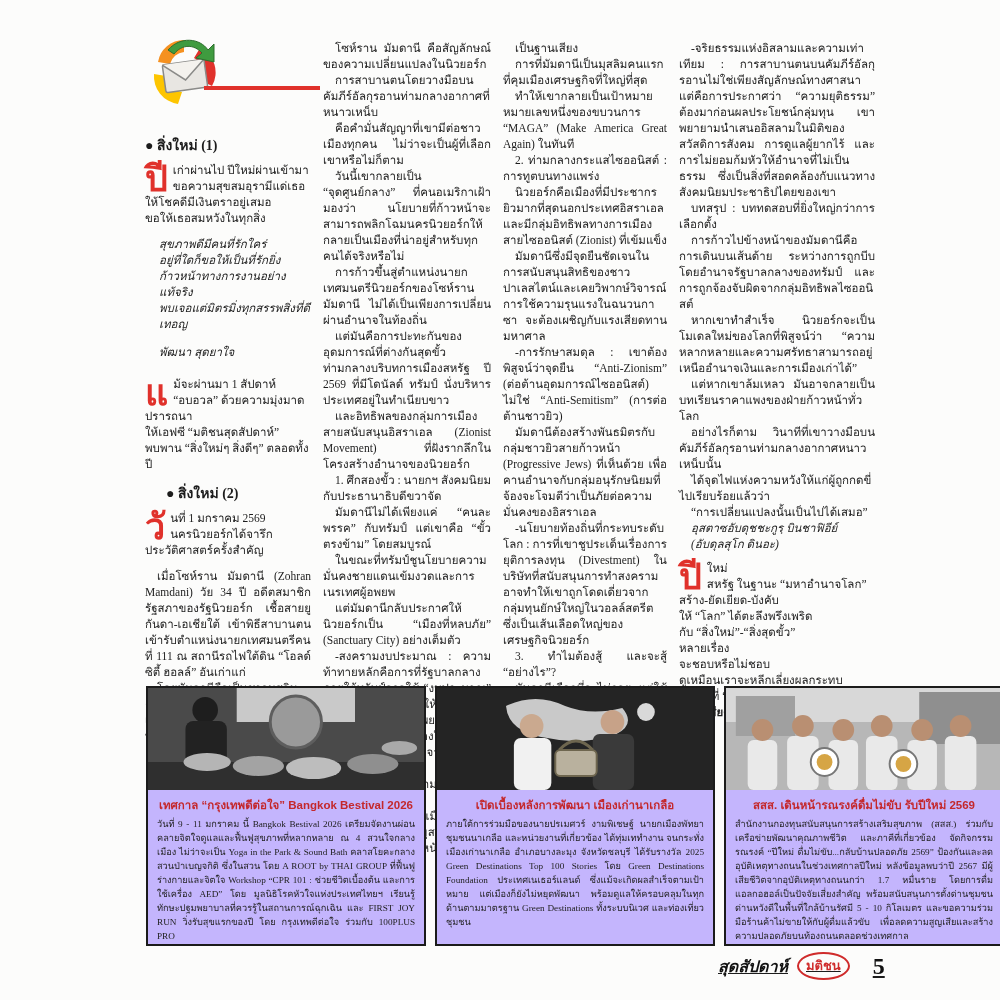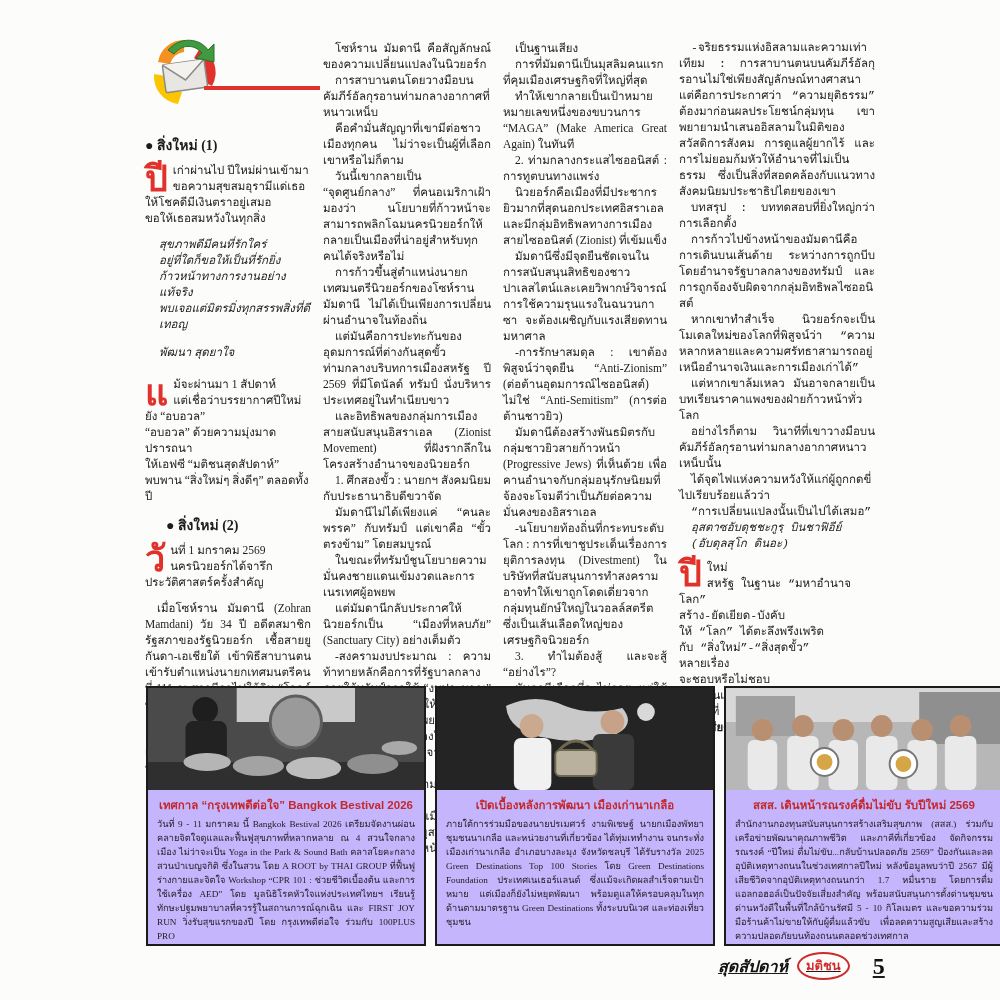--- a/index.html
+++ b/index.html
@@ -13,21 +13,21 @@
        letter-spacing:1px;color:#111;}
   .masthead .redline{position:absolute;left:56px;top:52px;width:116px;height:4px;background:#e0312b;}
 
   
   .article{position:absolute;left:145px;top:40px;width:730px;display:flex;gap:12px;
        font-size:11.5px;line-height:16px;text-align:justify;}
   .col{min-width:0;}
   .col1{width:166px;padding-top:98px;}
   .col2{width:168px;}
   .col3{width:164px;}
-  .col4{width:196px;font-family:Liberation Mono, monospace;}
+  .col4{width:196px;}
   .sec-head{font-weight:bold;font-size:14px;margin:0 0 8px 0;text-align:left;}
   .sec-head.second{margin-top:14px;margin-left:21px;}
   p.para{margin:0;text-indent:12px;}
   .dc-block{margin:0 0 10px 0;}
   .dropcap{float:left;color:#e0312b;font-weight:bold;font-size:36px;line-height:30px;
        margin:2px 5px 0 0;}
   .poem div{text-align:left;}
   .poem.italic div{font-style:italic;}
   .indent{margin-left:14px;}
   .author{font-style:italic;margin:12px 0 16px 14px;text-align:left;}
@@ -90,21 +90,20 @@
         <div>สุขภาพดีมีคนที่รักใคร่</div>
         <div>อยู่ที่ใดก็ขอให้เป็นที่รักยิ่ง</div>
         <div>ก้าวหน้าทางการงานอย่างแท้จริง</div>
         <div>พบเจอแต่มิตรมิ่งทุกสรรพสิ่งที่ดีเทอญ</div>
       </div>
     <div class="author">พัฒนา สุดยาใจ</div>
     <div class="dc-block">
       <span class="dropcap">แ</span>
       <div class="poem">
           <div>ม้จะผ่านมา 1 สัปดาห์</div>
-          <div>แต่เชื่อว่าบรรยากาศปีใหม่ยัง “อบอวล”</div>
           <div>“อบอวล” ด้วยความมุ่งมาดปรารถนา</div>
           <div>ให้เอฟซี “มติชนสุดสัปดาห์”</div>
           <div>พบพาน “สิ่งใหม่ๆ สิ่งดีๆ” ตลอดทั้งปี</div>
         </div>
     </div>
     <div class="sec-head second">● สิ่งใหม่ (2)</div>
     <div class="dc-block">
       <span class="dropcap">วั</span>
       <div class="poem">
           <div>นที่ 1 มกราคม 2569</div>

